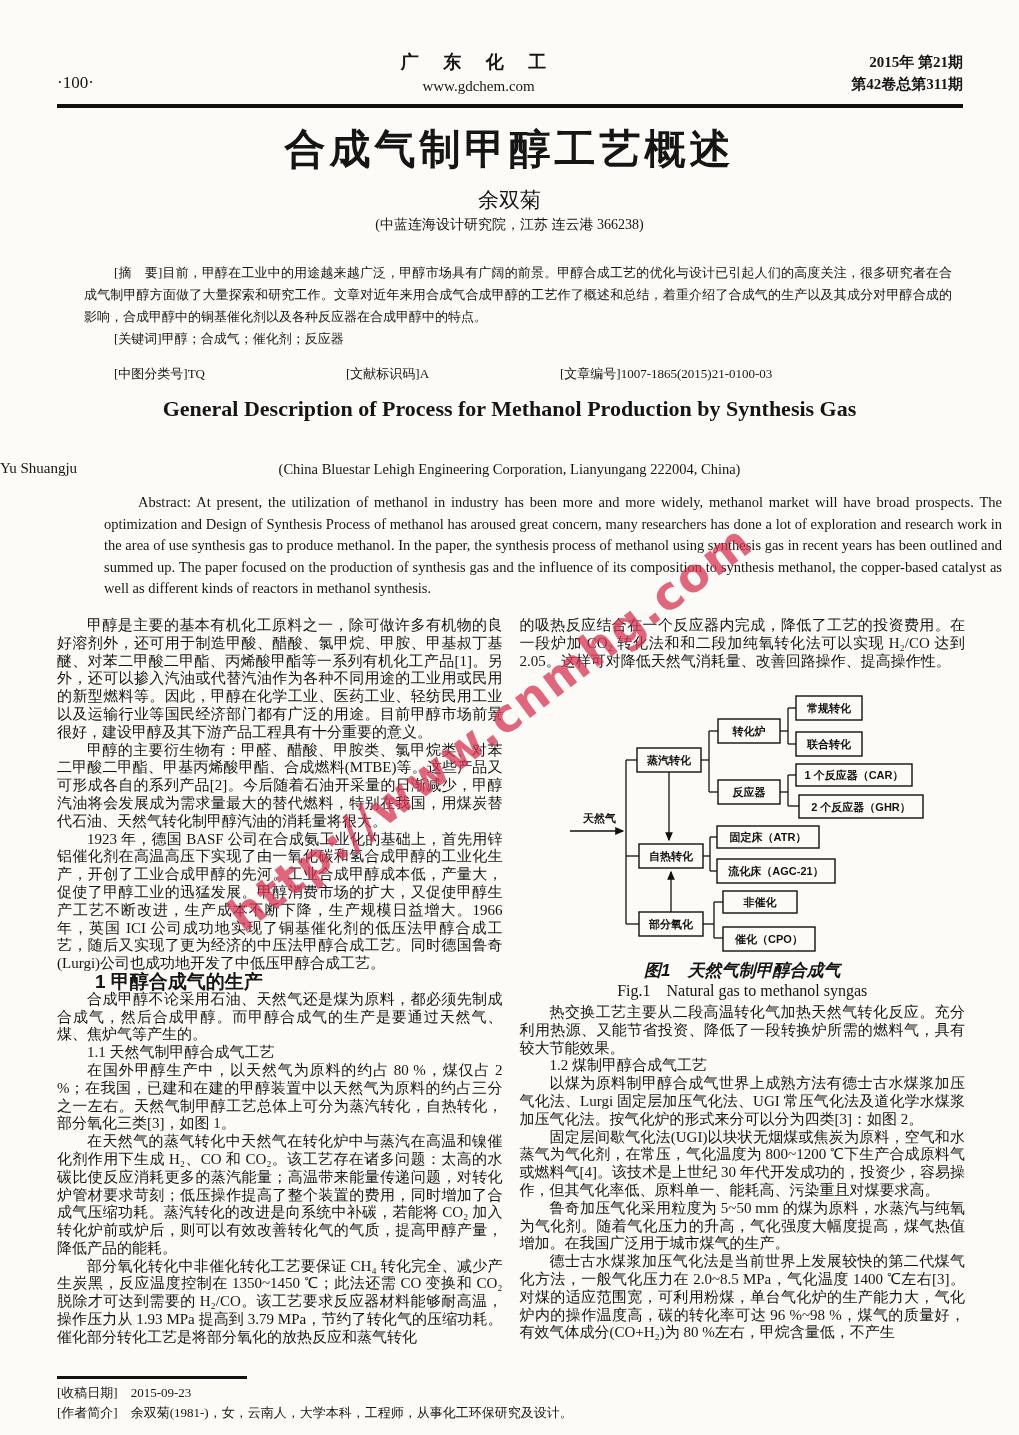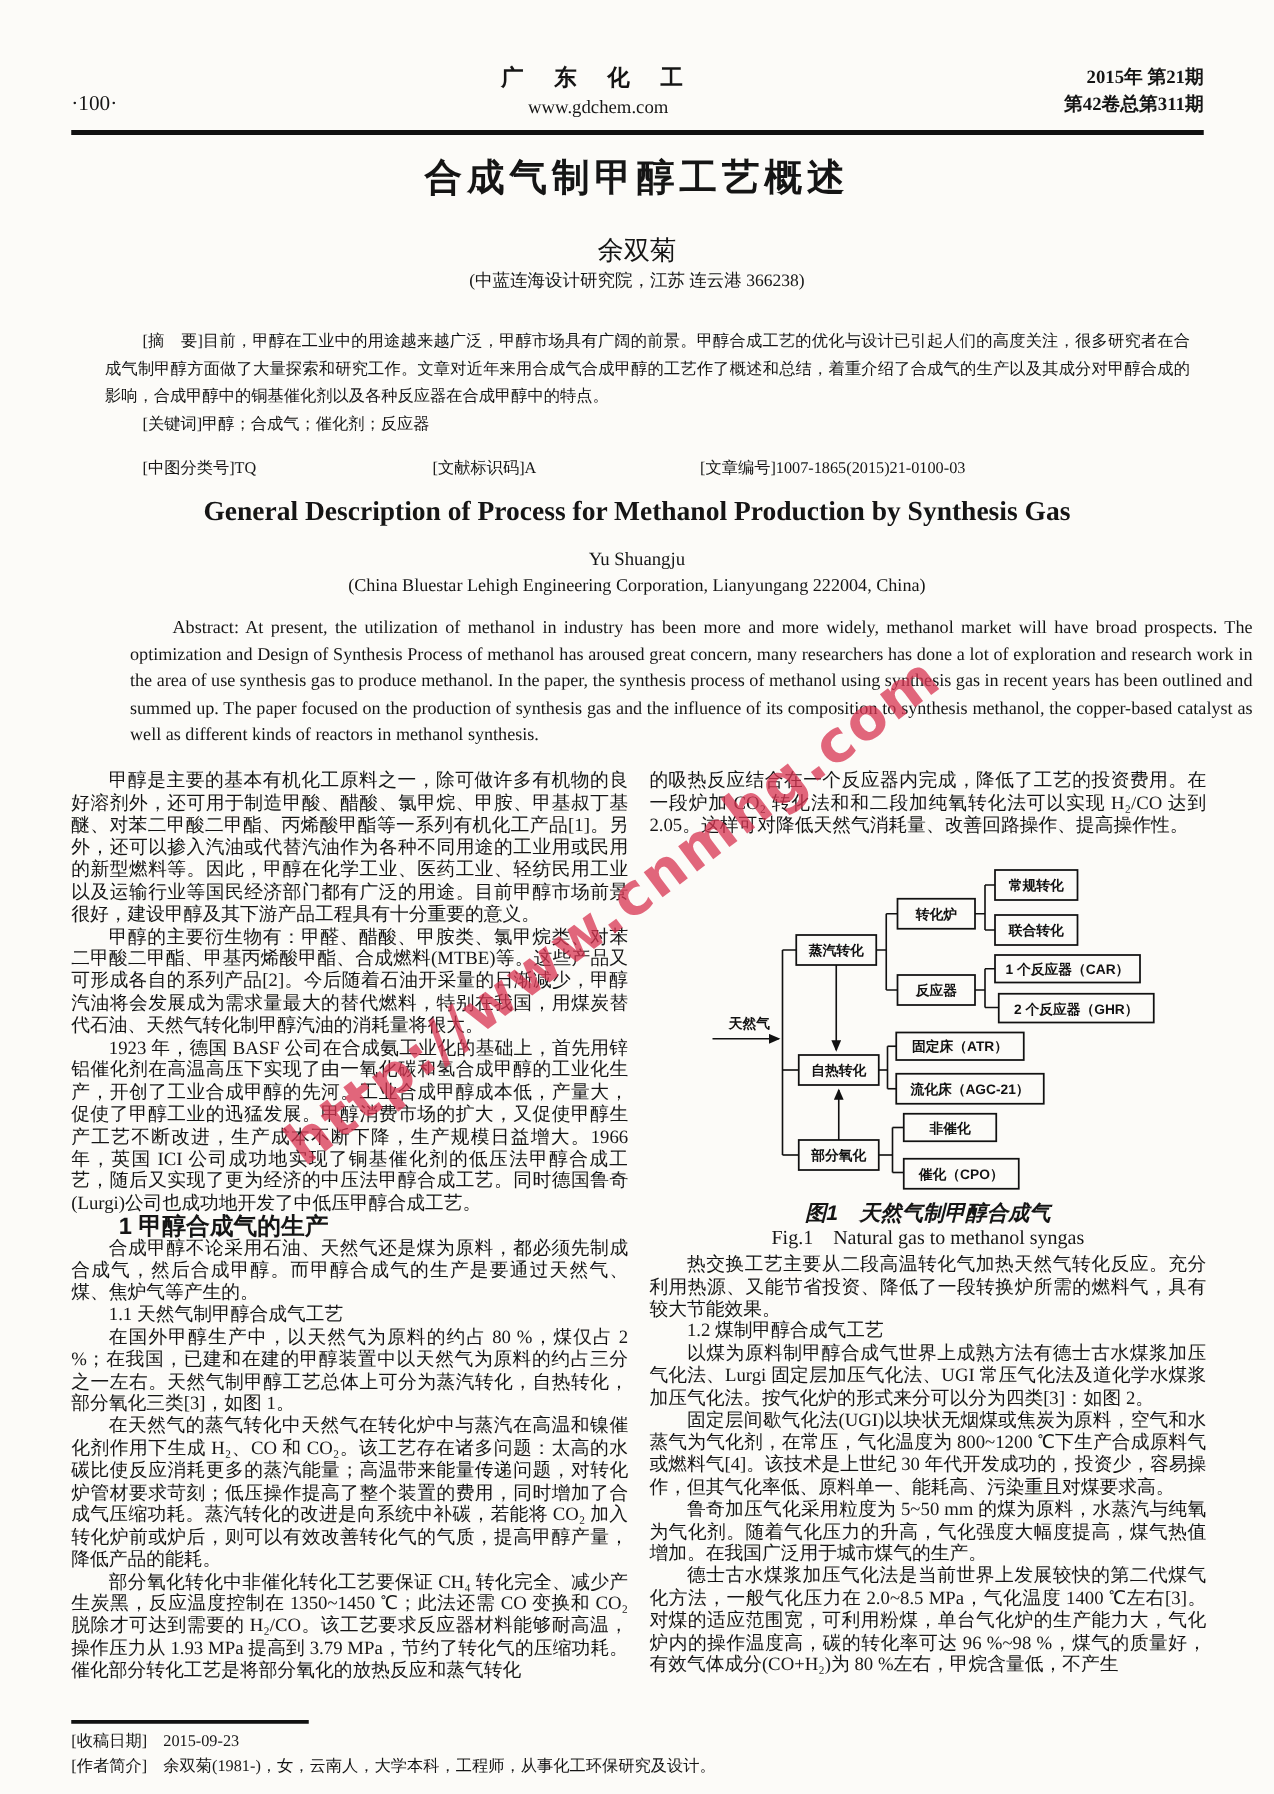--- a/index.html
+++ b/index.html
@@ -10,35 +10,35 @@
   }
   
   .hdr{position:absolute;top:50px;left:57px;width:906px;display:flex;justify-content:space-between;align-items:flex-end;}
   .hdr-left{font-size:17px;padding-bottom:2px;}
   .hdr-center{text-align:center;transform:translateX(6px);}
   .hdr-journal{font-size:18px;font-weight:bold;letter-spacing:10px;}
   .hdr-url{font-size:15px;margin-top:4px;}
   .hdr-right{text-align:right;font-size:15px;font-weight:bold;line-height:22px;}
   .hdr-rule{position:absolute;top:104px;left:57px;width:906px;height:4px;background:#111;}
   
-  .title-zh{position:absolute;top:122px;left:0;width:100%;text-align:center;font-size:30px;font-weight:bold;letter-spacing:4px;}
+  .title-zh{position:absolute;top:122px;left:0;width:100%;text-align:center;font-size:41px;font-weight:bold;letter-spacing:4px;}
   .author-zh{position:absolute;top:186px;left:0;width:100%;text-align:center;font-size:21px;}
   .affil-zh{position:absolute;top:216px;left:0;width:100%;text-align:center;font-size:14px;}
   
   .abs-zh{position:absolute;top:262px;left:84px;width:868px;font-size:13px;line-height:22px;text-align:justify;}
   .abs-zh .lead{text-indent:30px;}
   .kw-zh{margin-top:0;text-indent:30px;}
   .meta-line{position:relative;height:22px;margin-top:12px;}
   .meta-line span{position:absolute;top:0;}
   .meta-clc{left:30px;}
   .meta-code{left:262px;}
   .meta-id{left:476px;}
   
   .title-en{position:absolute;top:396px;left:0;width:100%;text-align:center;font-size:22px;font-weight:bold;}
-  .author-en{position:absolute;top:440px;left:0;width:100%;text-align:center;font-size:15px;}
+  .author-en{position:absolute;top:460px;left:0;width:100%;text-align:left;font-size:15px;}
   .affil-en{position:absolute;top:461px;left:0;width:100%;text-align:center;font-size:14.5px;}
   .abs-en{position:absolute;top:492px;left:60px;width:898px;font-size:14.5px;line-height:21.5px;text-align:justify;margin-left:44px;}
   .abs-en .lead{text-indent:34px;}
   .kw-en{text-indent:34px;margin-top:0;}
   
   .columns{position:absolute;top:617px;left:57px;width:908px;display:flex;gap:17px;}
   .col{width:445.5px;font-size:15px;line-height:17.8px;text-align:justify;}
   .col p{margin:0;text-indent:2em;}
   .col p.noindent{text-indent:0;}
   .h-sec{font-family:"Liberation Sans",sans-serif;font-size:19px;font-weight:bold;margin:3px 0 2px;text-indent:0;}

